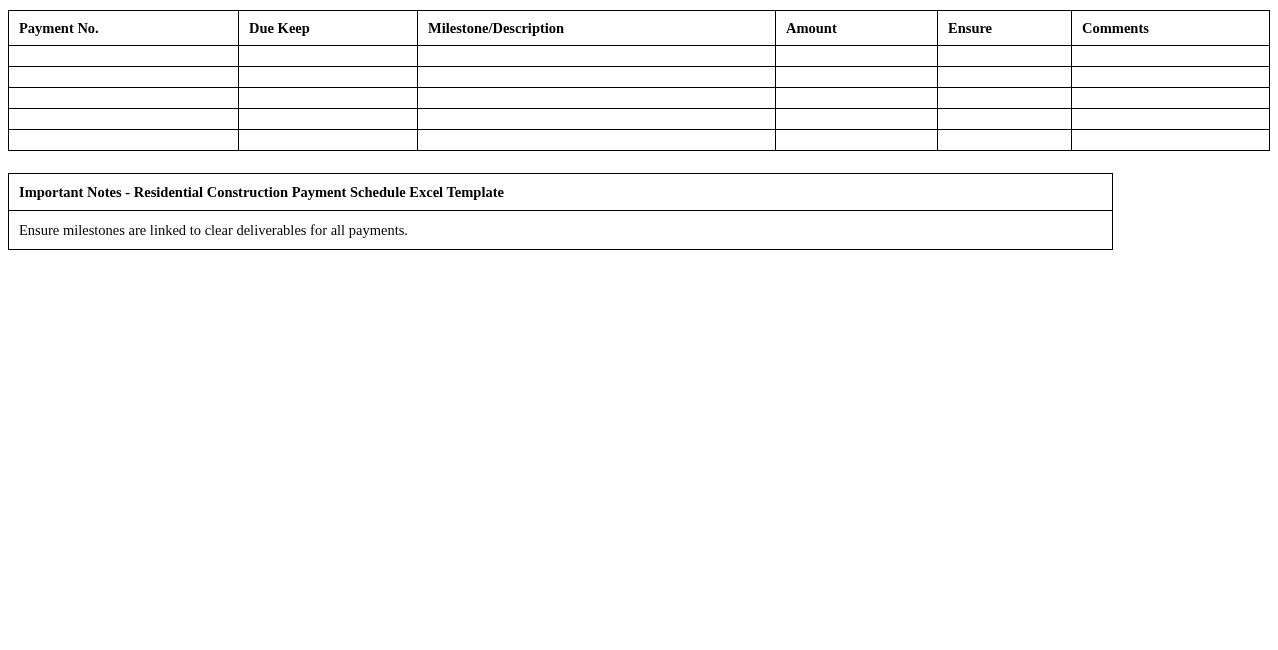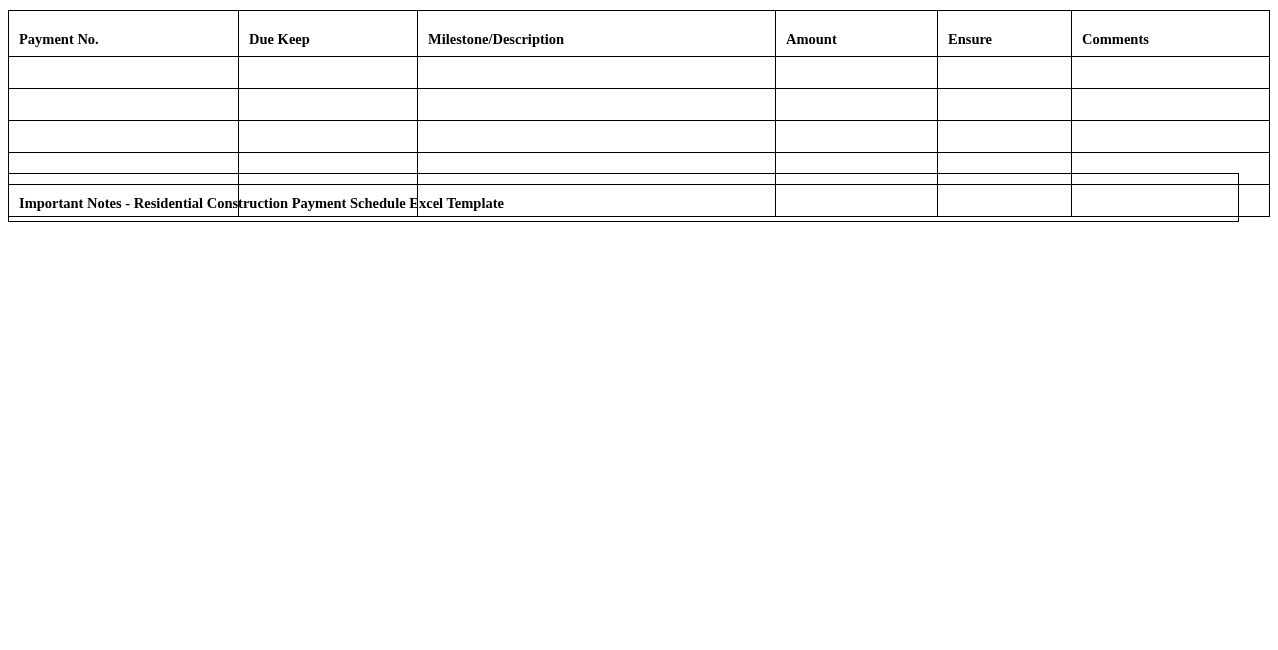--- a/index.html
+++ b/index.html
@@ -12,38 +12,38 @@
     color: #000000;
   }
   .page {
     position: relative;
     width: 1278px;
     height: 650px;
   }
   table {
     border-collapse: collapse;
     table-layout: fixed;
-    width: 1231px;
+    width: 1105px;
     font-family: "Liberation Serif", serif;
     font-size: 14.5px;
     color: #000000;
   }
   #payment-table {
     position: absolute;
     left: 8px;
     top: 10px;
   }
   #notes-table {
     position: absolute;
     left: 8px;
     top: 173px;
   }
   th, td {
     border: 1px solid #000000;
-    padding: 11px 6px 0 10px;
+    padding: 0 6px 0 10px;
     text-align: left;
     vertical-align: middle;
     overflow: hidden;
     white-space: nowrap;
   }
   #payment-table th {
     height: 34px;
     font-weight: bold;
     font-size: 14.5px;
   }
@@ -136,16 +136,19 @@
       </tbody>
   </table>
 
   <table id="notes-table">
     <thead>
       <tr>
         <th class="notes-title-cell">Important Notes - Residential Construction Payment Schedule Excel Template</th>
       </tr>
     </thead>
     <tbody>
+      <tr>
+        <td class="note-cell">Ensure milestones are linked to clear deliverables for all payments.</td>
+      </tr>
     </tbody>
   </table>
 
 </div>
 
 </body></html>

